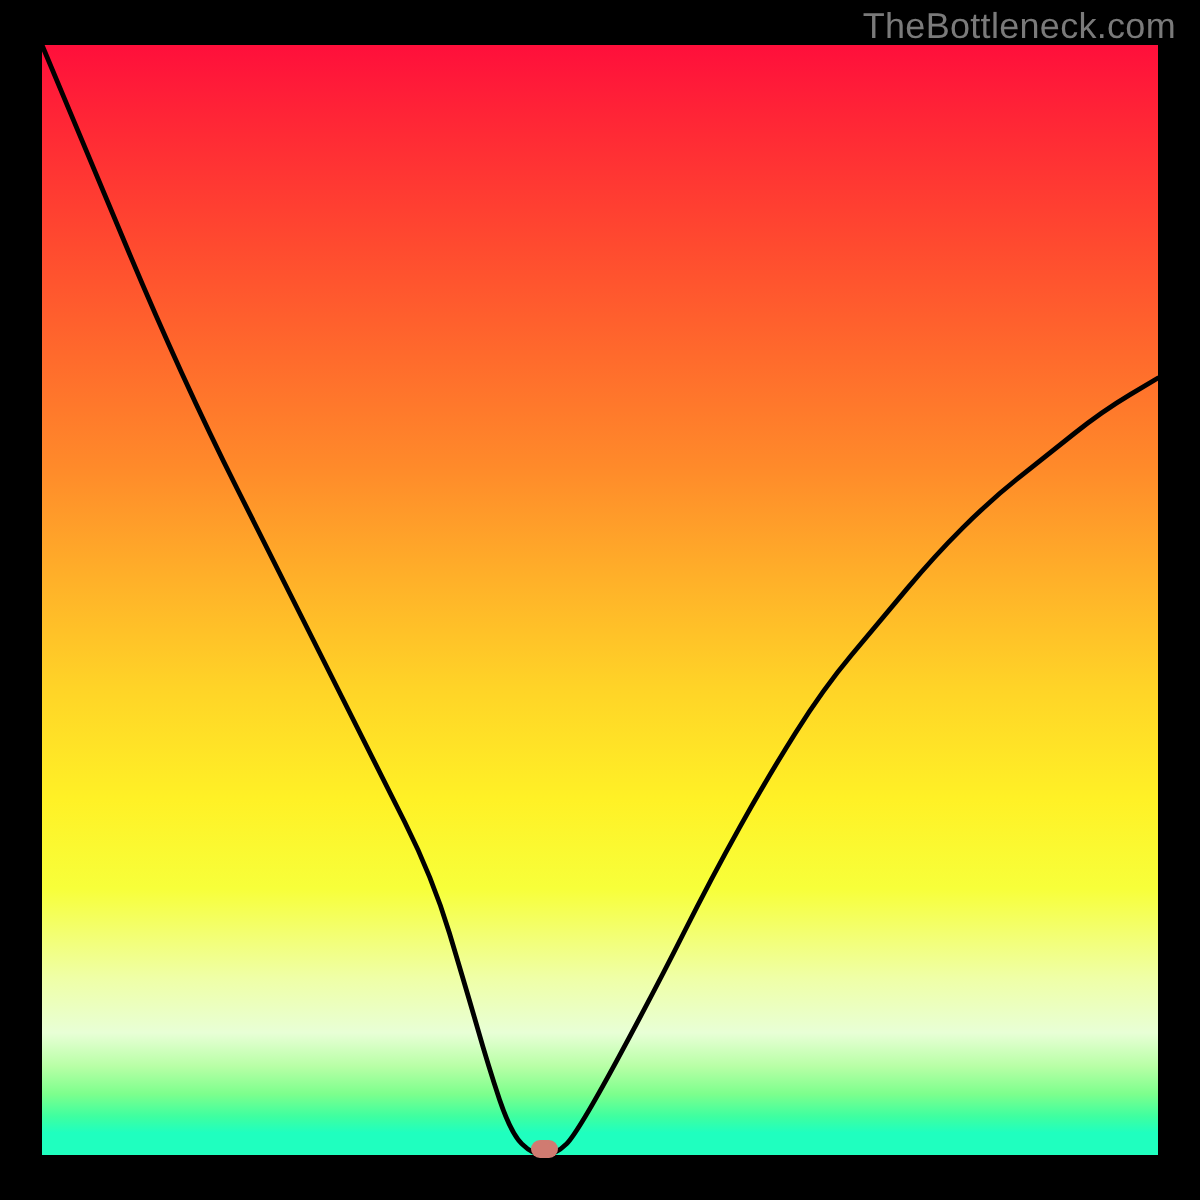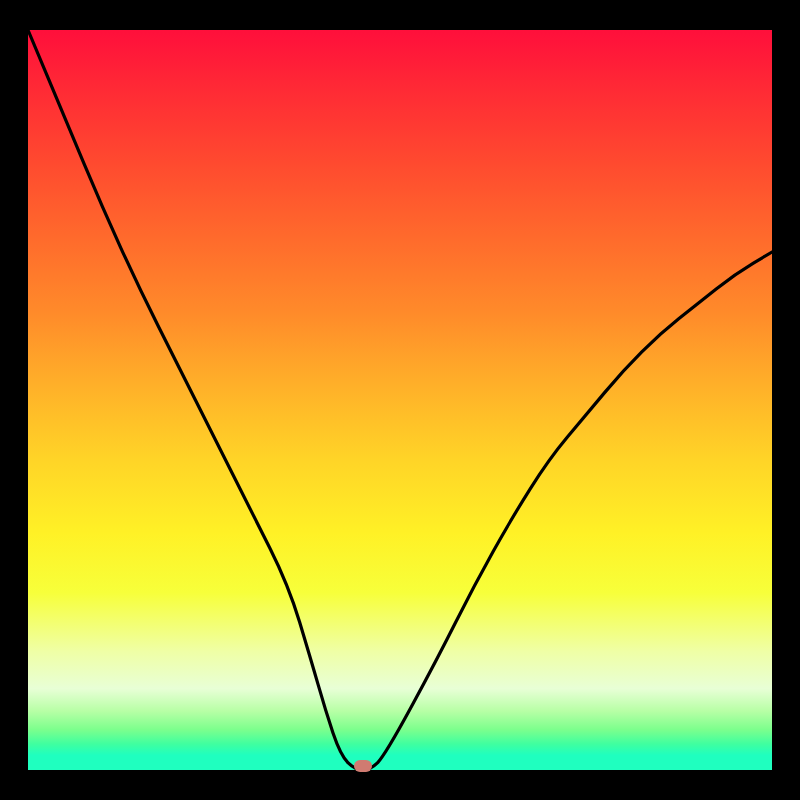--- a/index.html
+++ b/index.html
@@ -66,20 +66,21 @@
     height: 12px;
     border-radius: 6px;
     background: #d07b71;
   }
 </style>
 </head>
 <body>
 
 <div class="frame">
 
+  <div class="watermark">TheBottleneck.com</div>
 
   <div class="plot">
 
     <svg class="curve" viewBox="0 0 744 740" preserveAspectRatio="none">
 
       <path fill="none" stroke="#000" stroke-width="3.2" stroke-linecap="round" stroke-linejoin="round" d="M 0.0 0.0 Q 0.0 0.0 18.6 44.4 Q 37.2 88.8 55.8 133.2 Q 74.4 177.6 93.0 218.3 Q 111.6 259.0 130.2 296.0 Q 148.8 333.0 167.4 370.0 Q 186.0 407.0 204.6 444.0 Q 223.2 481.0 241.8 518.0 Q 260.4 555.0 271.6 592.0 Q 282.7 629.0 290.2 654.9 Q 297.6 680.8 305.0 703.0 Q 312.5 725.2 319.9 732.6 Q 327.4 740.0 334.8 740.0 Q 342.2 740.0 349.7 732.6 Q 357.1 725.2 383.2 677.1 Q 409.2 629.0 427.8 592.0 Q 446.4 555.0 465.0 521.7 Q 483.6 488.4 502.2 458.8 Q 520.8 429.2 539.4 407.0 Q 558.0 384.8 576.6 362.6 Q 595.2 340.4 613.8 321.9 Q 632.4 303.4 651.0 288.6 Q 669.6 273.8 688.2 259.0 Q 706.8 244.2 725.4 233.1 T 744.0 222.0"></path>
     </svg>
 
     <div class="marker" style="left:325.8px;top:730.0px;background:#d07b71"></div>
 

